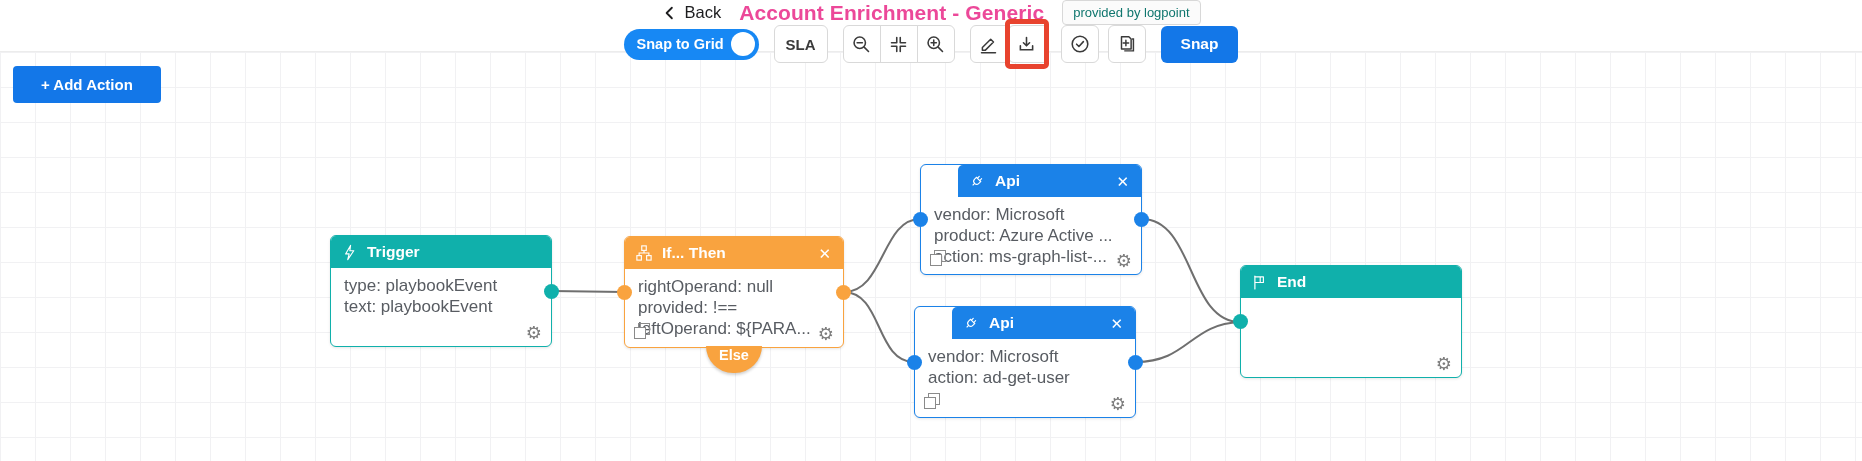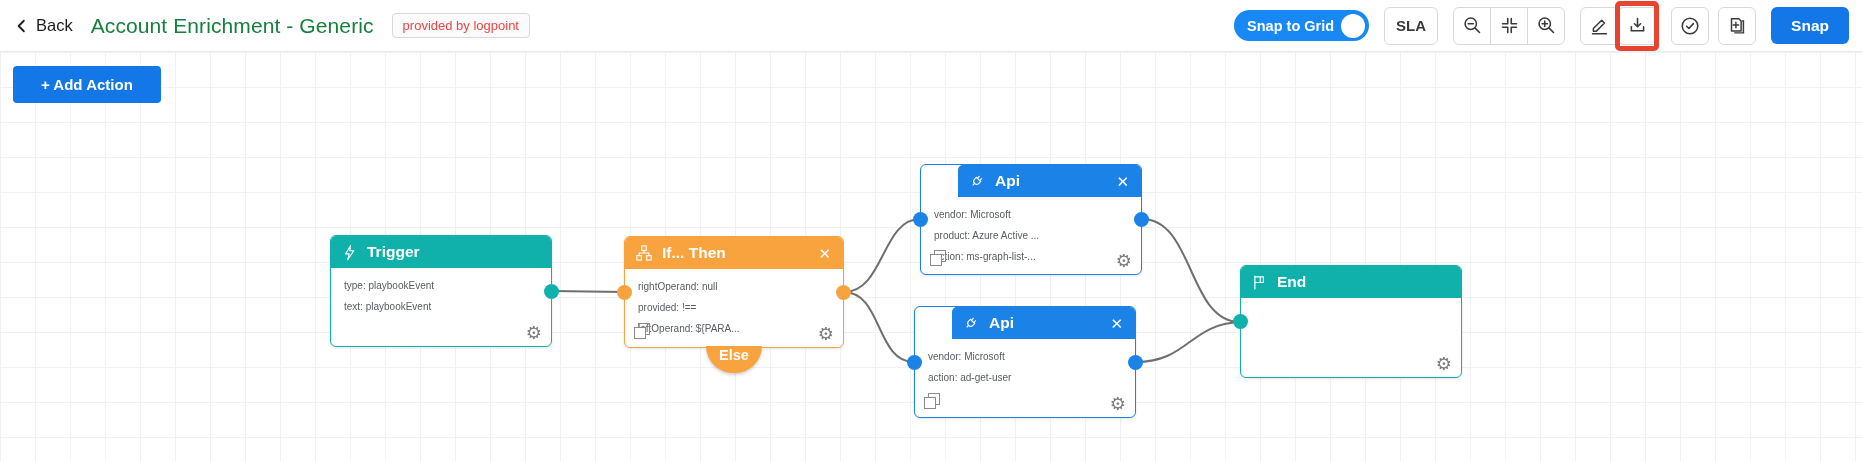--- a/index.html
+++ b/index.html
@@ -3,26 +3,26 @@
 <meta charset="utf-8">
 <style>
   * { margin:0; padding:0; box-sizing:border-box; }
   html,body { width:1862px; height:461px; }
   body { font-family:"Liberation Sans","DejaVu Sans",sans-serif; background:#fff; overflow:hidden; position:relative; }
 
   
   .header {
     position:absolute; top:0; left:0; width:1862px; height:52px; z-index:30;
     background:#fff; border-bottom:1px solid #ececec;
-    display:flex; align-items:center; justify-content:space-between; padding:0 13px;
+    display:flex; align-items:center; justify-content:space-between; padding:0 13px;flex-direction:column;
   }
   .hdr-left { display:flex; align-items:center; gap:18px; }
   .back-btn { display:flex; align-items:center; gap:5px; cursor:pointer; color:#1d1d1f; font-size:16.5px; background:none; border:none; font-family:inherit; }
-  .page-title { font-size:21px; font-weight:400; color:#15803d; letter-spacing:.1px; }
-  .badge { font-size:13px; color:#ef4444; background:#fbfbfb; border:1px solid #d8d8d8; border-radius:4px; padding:4px 10px; }
+  .page-title { font-size:21px; font-weight:700; color:#ec4899; letter-spacing:.1px; }
+  .badge { font-size:13px; color:#0f766e; background:#fbfbfb; border:1px solid #d8d8d8; border-radius:4px; padding:4px 10px; }
 
   .hdr-right { display:flex; align-items:center; gap:15px; }
   .snap-pill { display:flex; align-items:center; gap:7px; background:#1788f4; border:none; border-radius:16px; height:31px; padding:0 4px 0 13px; cursor:pointer; }
   .snap-pill .snap-label { color:#fff; font-size:14.5px; font-weight:600; }
   .snap-knob { width:24px; height:24px; border-radius:50%; background:#fff; }
 
   .icon-btn, .txt-btn {
     height:38px; min-width:38px; background:#fff; border:1px solid #d9d9d9; border-radius:6px;
     display:flex; align-items:center; justify-content:center; cursor:pointer; color:#3a3a3a; font-family:inherit;
   }
@@ -59,21 +59,21 @@
     position:absolute; width:222px; background:#fff; border-radius:6px; z-index:5;
     box-shadow:0 1px 3px rgba(0,0,0,.10);
   }
   .node-header {
     display:flex; align-items:center; gap:9px; height:32px; padding:0 10px;
     border-radius:5px 5px 0 0; cursor:move;
   }
   .node-header .ntitle { color:#fff; font-size:15.5px; font-weight:600; flex:1; }
   .node-header .close { color:#fff; font-size:15px; cursor:pointer; line-height:1; padding:1px 2px; }
   .node-body { padding:7px 13px 4px 13px; }
-  .nline { font-size:10px; line-height:21px; color:#585c62; white-space:nowrap; overflow:hidden; }
+  .nline { font-size:17px; line-height:21px; color:#585c62; white-space:nowrap; overflow:hidden; }
   .gear { position:absolute; right:9px; bottom:4px; font-size:18px; color:#7d7d7d; cursor:pointer; line-height:1;
           font-family:"DejaVu Sans",sans-serif; }
   .copyicon { position:absolute; left:9px; bottom:8px; width:16px; height:16px; cursor:pointer; }
   .copyicon::before { content:""; position:absolute; left:4px; top:0; width:10px; height:10px; border:1.6px solid #8a8a8a; }
   .copyicon::after  { content:""; position:absolute; left:0; top:4px; width:10px; height:10px; border:1.6px solid #8a8a8a; background:#fff; }
 
   .dot { position:absolute; width:15px; height:15px; border-radius:50%; top:calc(50% - 7.5px); z-index:6; cursor:crosshair; }
   .dot.in  { left:-8px; }
   .dot.out { right:-8px; }
 

